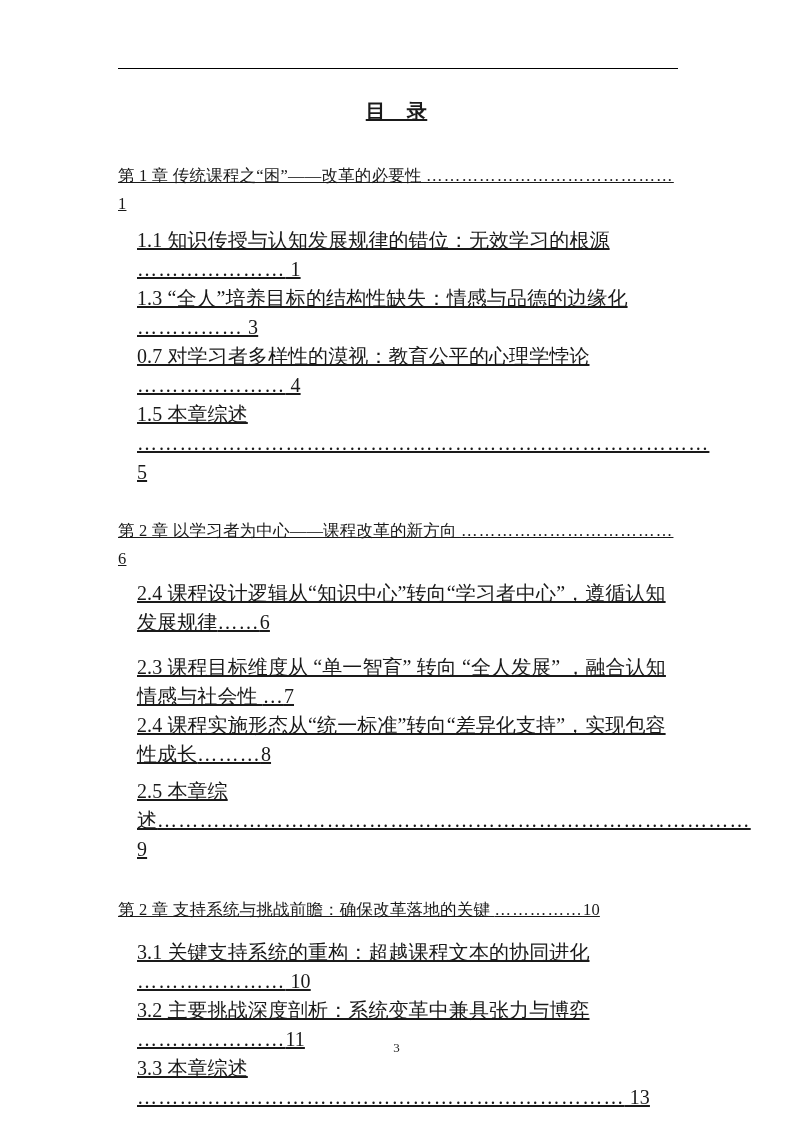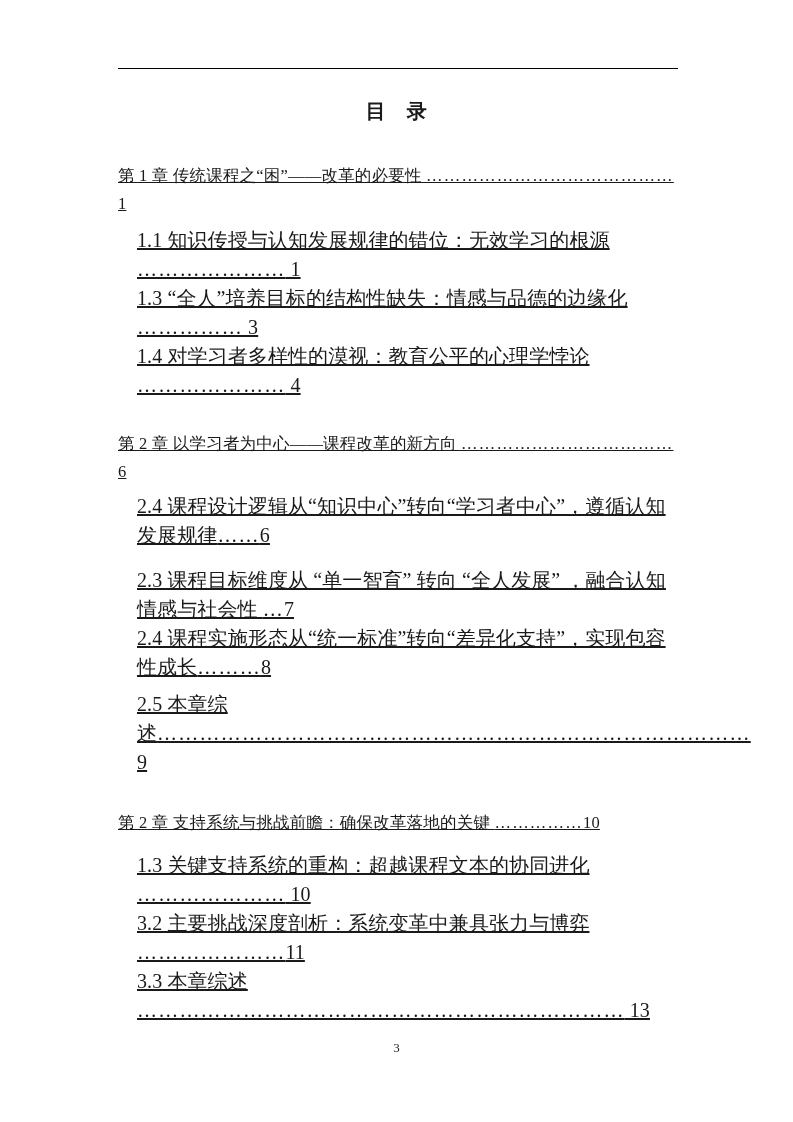--- a/index.html
+++ b/index.html
@@ -38,20 +38,21 @@
   .toc-title {
     position: absolute;
     left: 0;
     top: 99px;
     width: 793px;
     text-align: center;
     font-size: 20px;
     font-weight: bold;
     letter-spacing: 0.5px;
     line-height: 1.2;
+    text-decoration: underline;
   }
 
   
   .toc-body {
     position: absolute;
     left: 118px;
     top: 162px;
     width: 562px;
     text-decoration: underline;
   }
@@ -130,23 +131,26 @@
     <div class="entry section">
       <span class="label">1.1  知识传授与认知发展规律的错位：无效学习的根源 </span><span class="leader">…………………</span><span class="pageno">  1</span>
     </div>
 
 
     <div class="entry section">
       <span class="label">1.3 “全人”培养目标的结构性缺失：情感与品德的边缘化 </span><span class="leader">……………</span><span class="pageno">  3</span>
     </div>
 
     <div class="entry section">
-      <span class="label">1.4  对学习者多样性的漠视：教育公平的心理学悖论 </span><span class="leader">…………………</span><span class="pageno">  4</span>
-    </div>
-
+      <span class="label">0.7  对学习者多样性的漠视：教育公平的心理学悖论 </span><span class="leader">…………………</span><span class="pageno">  4</span>
+    </div>
+
+    <div class="entry section">
+      <span class="label">1.5 本章综述 </span><span class="leader">………………………………………………………………………</span><span class="pageno">5</span>
+    </div>
 
     <div class="gap-after-ch1"></div>
 
     <div class="entry chapter">
       <span class="label">第 2 章  以学习者为中心——课程改革的新方向 </span><span class="leader">………………………………</span><span class="pageno">6</span>
     </div>
 
     <div class="gap-before-ch2sec"></div>
 
     <div class="entry section">
@@ -174,21 +178,21 @@
 
     <div class="gap-after-ch2"></div>
 
     <div class="entry chapter">
       <span class="label">第 2 章  支持系统与挑战前瞻：确保改革落地的关键 </span><span class="leader">……………</span><span class="pageno">10</span>
     </div>
 
     <div class="gap-med"></div>
 
     <div class="entry section">
-      <span class="label">1.3 关键支持系统的重构：超越课程文本的协同进化 </span><span class="leader">…………………</span><span class="pageno">  10</span>
+      <span class="label">3.1 关键支持系统的重构：超越课程文本的协同进化 </span><span class="leader">…………………</span><span class="pageno">  10</span>
     </div>
 
     <div class="entry section">
       <span class="label">3.2 主要挑战深度剖析：系统变革中兼具张力与博弈 </span><span class="leader">…………………</span><span class="pageno">11</span>
     </div>
 
     <div class="entry section">
       <span class="label">3.3 本章综述 </span><span class="leader">……………………………………………………………</span><span class="pageno">  13</span>
     </div>
 

